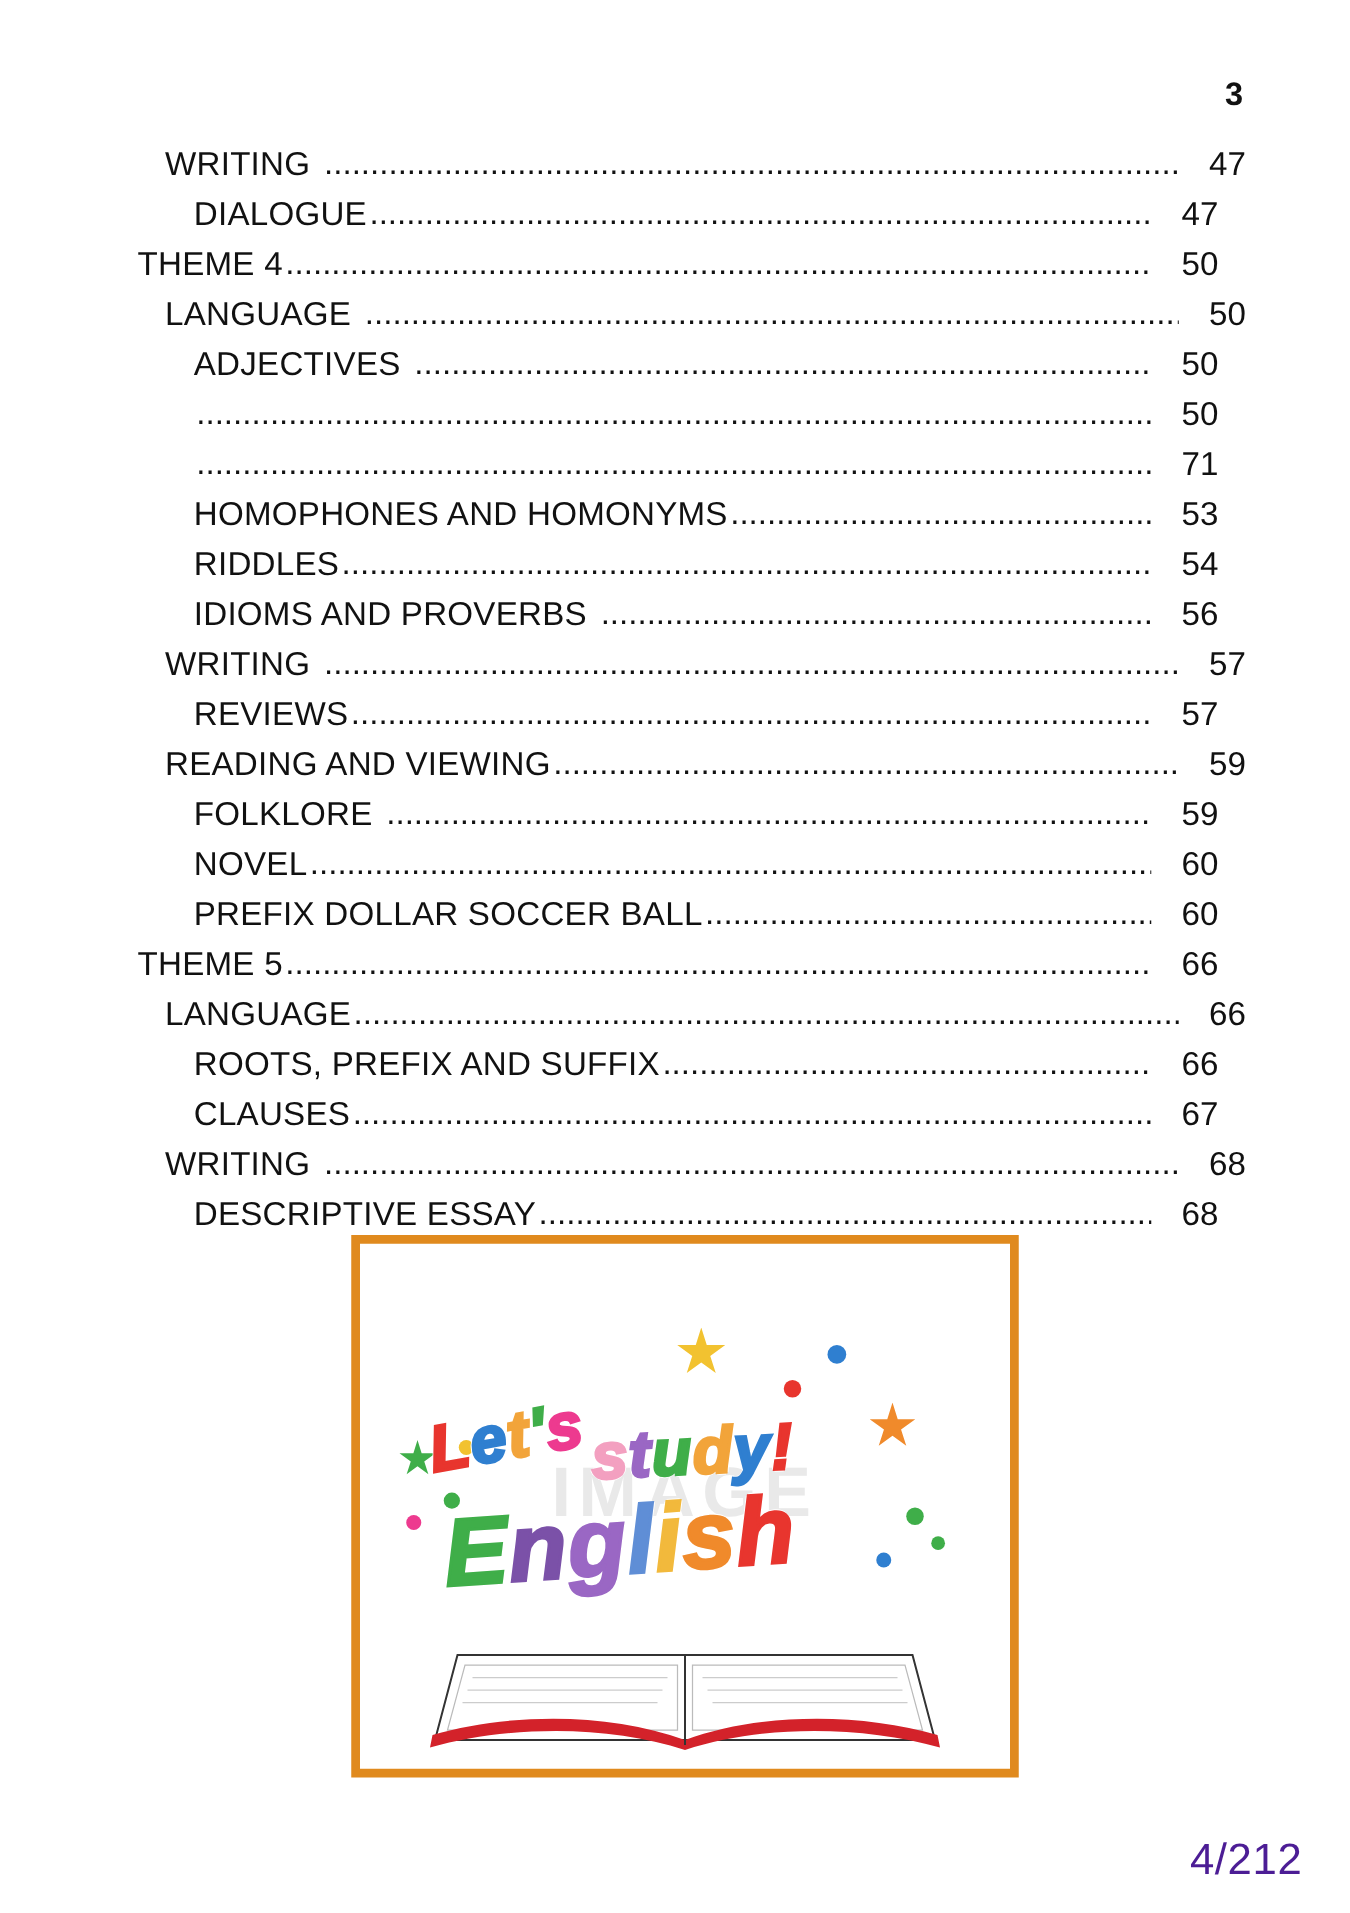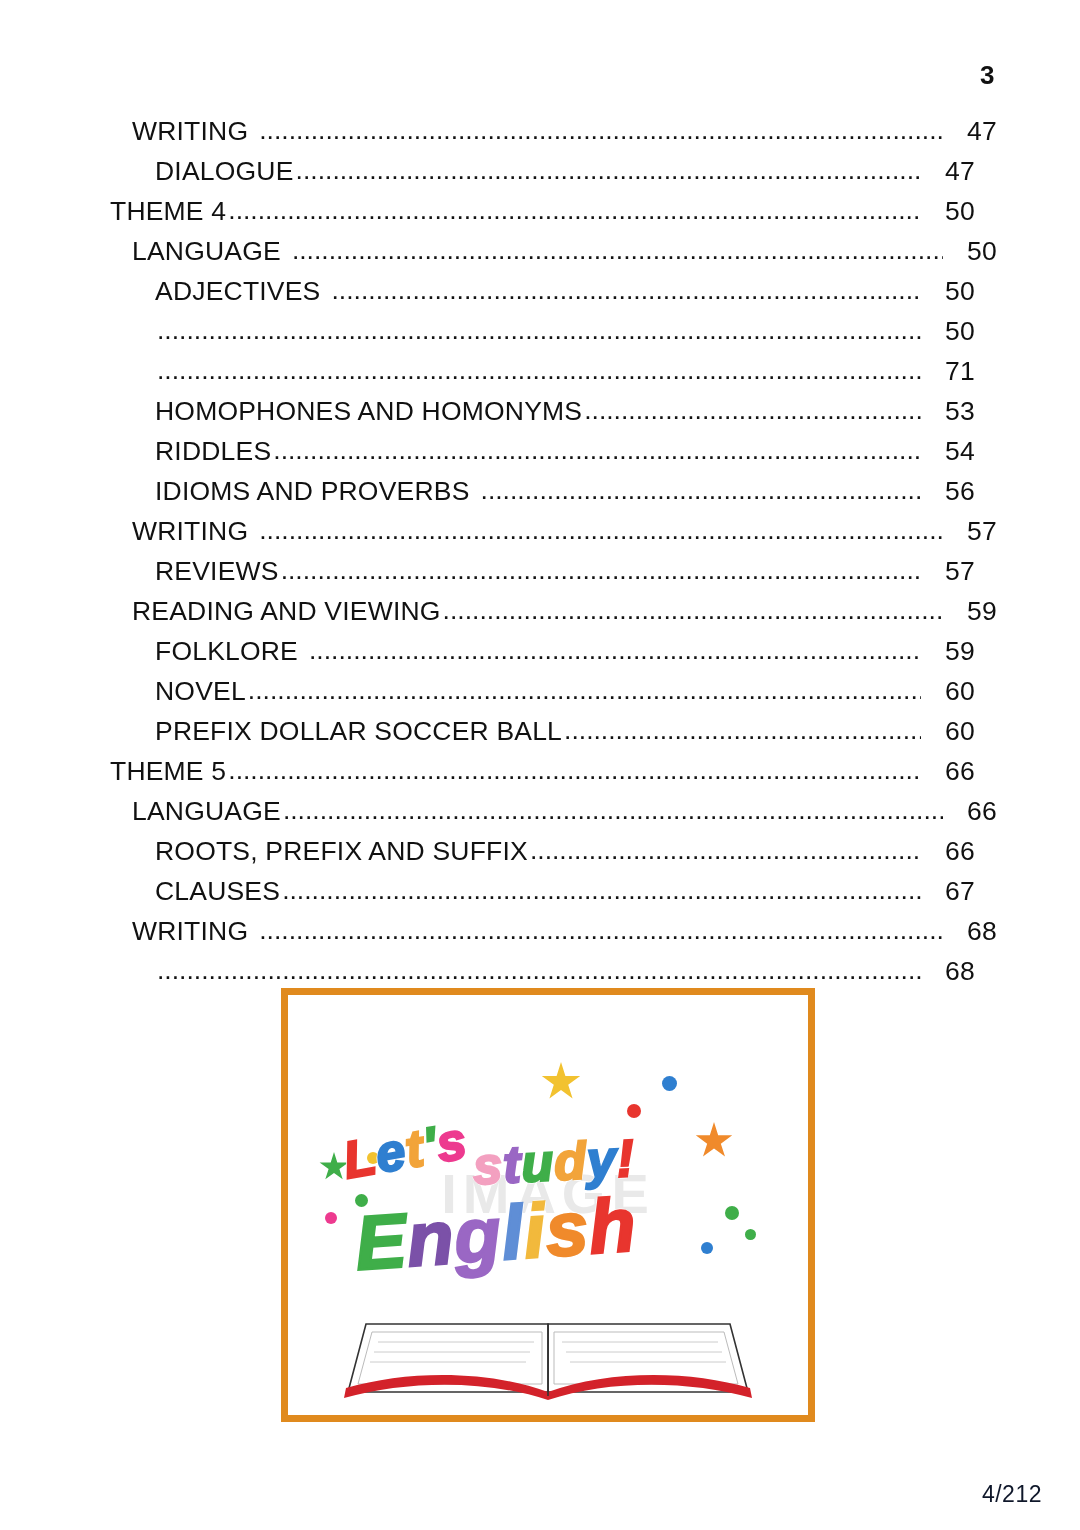--- a/index.html
+++ b/index.html
@@ -168,22 +168,22 @@
     bottom: 6px;
     transform: translateX(-50%);
     width: 420px;
     height: 92px;
   }
 
   .footer-count {
     position: absolute;
     right: 38px;
     bottom: 22px;
-    font-size: 23px;
-    color: #0f172a;
+    font-size: 35px;
+    color: #4c1d95;
     font-weight: 400;
     letter-spacing: 0.5px;
   }
 </style>
 </head>
 <body>
 
 <div class="page">
 
   <div class="page-number">3</div>
@@ -286,20 +286,21 @@
         <span class="lbl">CLAUSES</span>
         <span class="dots">......................................................................................................................................................</span>
         <span class="pg">67</span>
       </div>
       <div class="toc-row lvl1 gap">
         <span class="lbl">WRITING</span>
         <span class="dots">......................................................................................................................................................</span>
         <span class="pg">68</span>
       </div>
       <div class="toc-row lvl2">
+        <span class="lbl">DESCRIPTIVE ESSAY</span>
         <span class="dots">......................................................................................................................................................</span>
         <span class="pg">68</span>
       </div>
     </div>
 
   <div class="figure">
     <div class="figure-inner">
 
       <div class="watermark">IMAGE</div>
 

